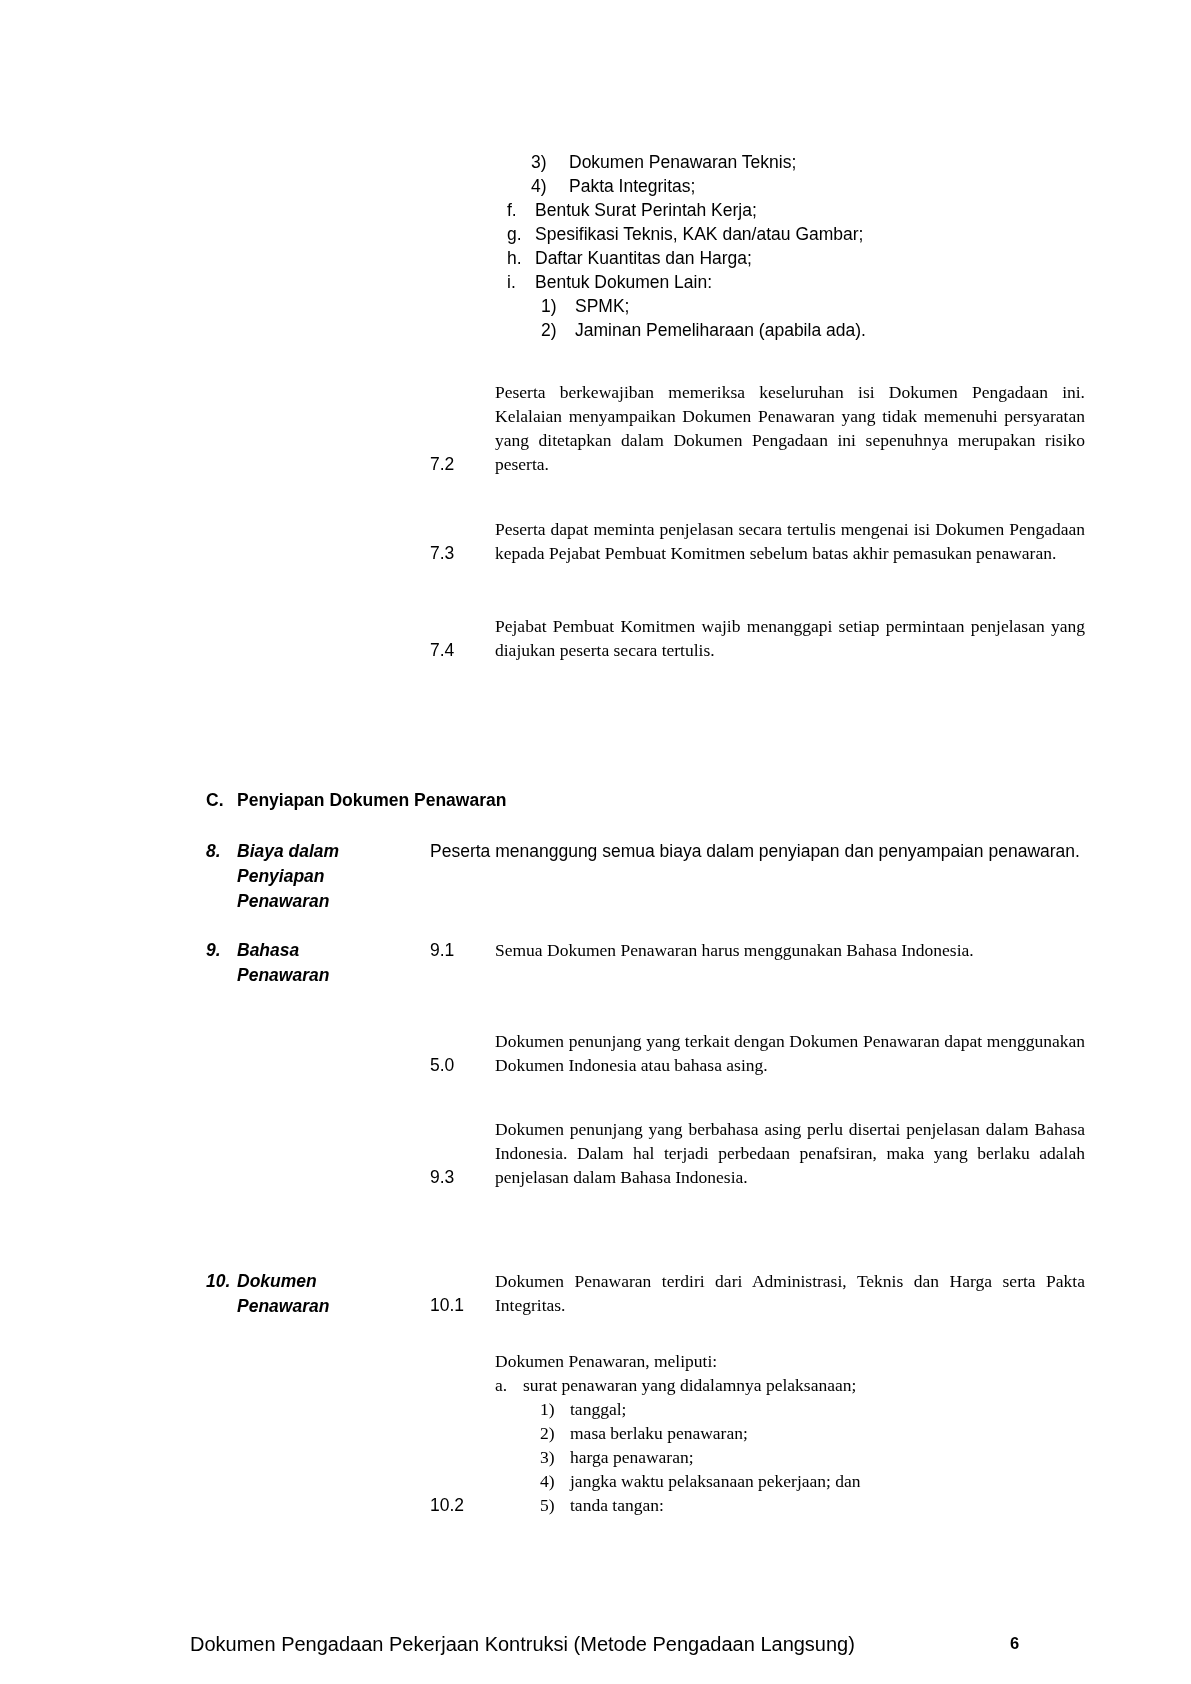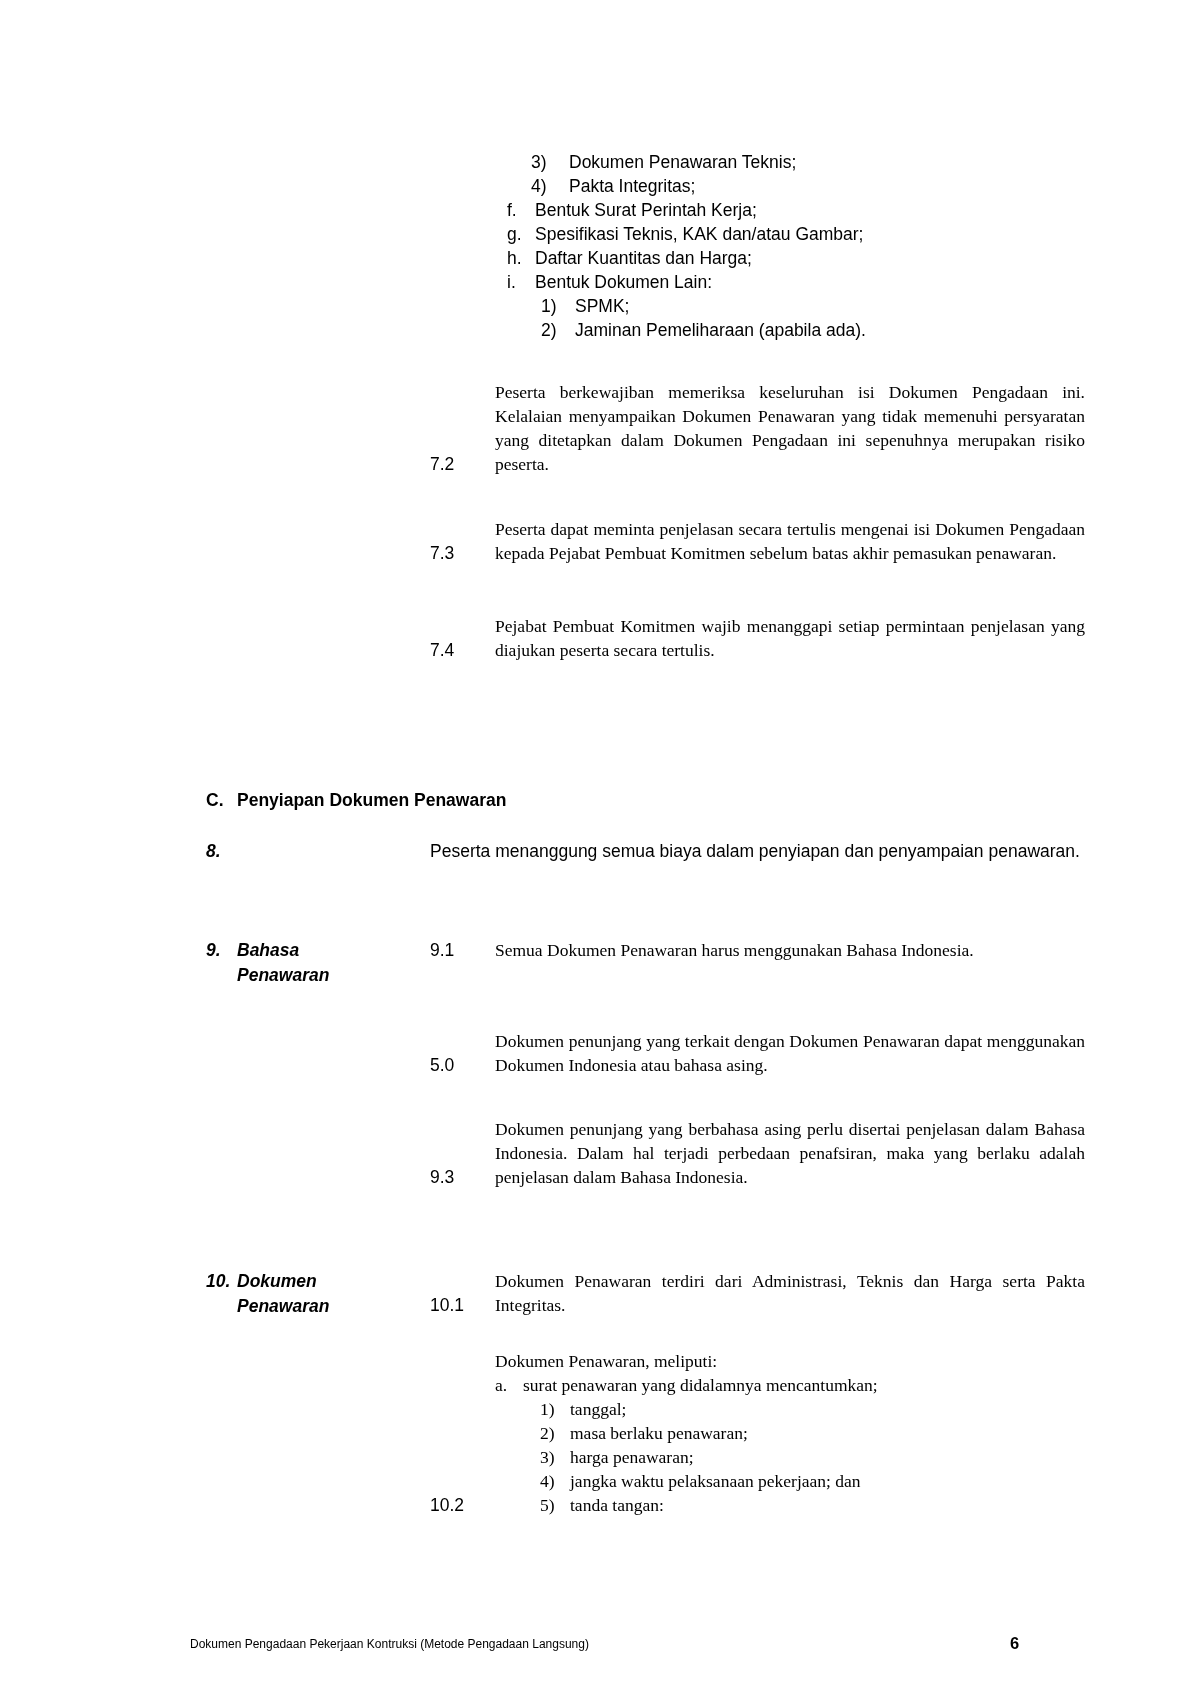--- a/index.html
+++ b/index.html
@@ -31,21 +31,21 @@
   .item-title{position:absolute;left:237px;width:118px;font-weight:bold;font-style:italic;line-height:25px;}
   
   .bodypar{position:absolute;left:430px;width:655px;text-align:justify;}
   
   .inlist .introline{text-align:left;margin-top:8px;}
   .inlist .arow{display:flex;}
   .inlist .arow .mk{flex:none;width:28px;}
   .inlist .srow{display:flex;margin-left:45px;}
   .inlist .srow .mk{flex:none;width:30px;}
   
-  .footer-text{position:absolute;left:190px;top:1634px;font-size:12px;line-height:20px;}
+  .footer-text{position:absolute;left:190px;top:1634px;font-size:20px;line-height:20px;}
   .footer-page{position:absolute;left:1010px;top:1633px;font-size:16.5px;font-weight:bold;line-height:20px;}
 </style>
 </head>
 <body>
 
 <div class="page">
 
   <div class="contlist">
     <div class="lrow lvl-dig-a">
       <span class="mk">3)</span>
@@ -93,20 +93,21 @@
     <div class="cnum">7.4</div>
     <div class="ctext">Pejabat Pembuat Komitmen wajib menanggapi setiap permintaan penjelasan yang diajukan peserta secara tertulis.</div>
   </div>
 
   <div class="sechead" style="top:788px">
     <span class="mk">C.</span>
     <span>Penyiapan Dokumen Penawaran</span>
   </div>
 
   <div class="item-num" style="top:839px">8.</div>
+  <div class="item-title" style="top:839px">Biaya dalam Penyiapan Penawaran</div>
   <div class="bodypar" style="top:839px">Peserta menanggung semua biaya dalam penyiapan dan penyampaian penawaran.</div>
 
   <div class="item-num" style="top:938px">9.</div>
   <div class="item-title" style="top:938px">Bahasa Penawaran</div>
   <div class="clause" style="top:938px">
     <div class="cnum">9.1</div>
     <div class="ctext">Semua Dokumen Penawaran harus menggunakan Bahasa Indonesia.</div>
   </div>
   <div class="clause" style="top:1029px">
     <div class="cnum">5.0</div>
@@ -122,21 +123,21 @@
   <div class="clause" style="top:1269px">
     <div class="cnum">10.1</div>
     <div class="ctext">Dokumen Penawaran terdiri dari Administrasi, Teknis dan Harga serta Pakta Integritas.</div>
   </div>
   <div class="clause inlist" style="top:1341px">
     <div class="cnum">10.2</div>
     <div class="ctext plain">
       <div class="introline">Dokumen Penawaran, meliputi:</div>
       <div class="arow">
         <span class="mk">a.</span>
-        <span>surat penawaran yang didalamnya mencantumkan;</span>
+        <span>surat penawaran yang didalamnya pelaksanaan;</span>
       </div>
       <div class="srow">
         <span class="mk">1)</span>
         <span>tanggal;</span>
       </div>
       <div class="srow">
         <span class="mk">2)</span>
         <span>masa berlaku penawaran;</span>
       </div>
       <div class="srow">

